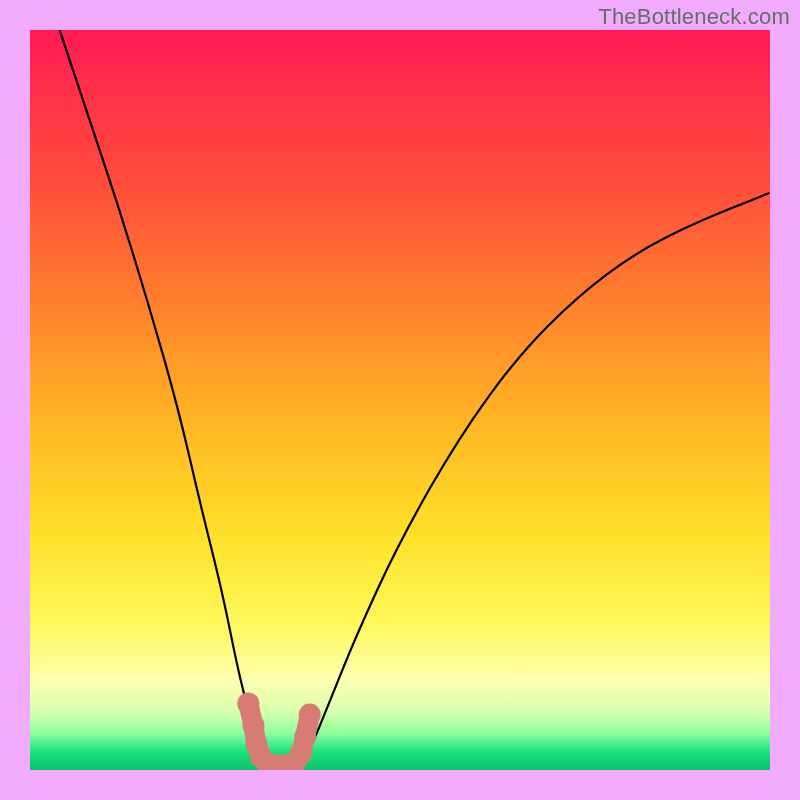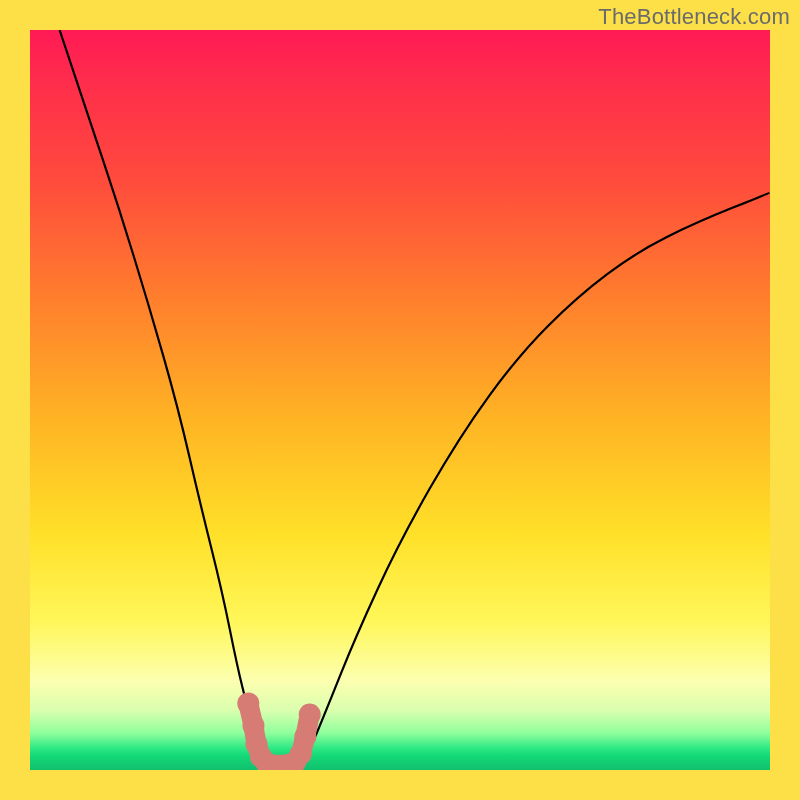--- a/index.html
+++ b/index.html
@@ -7,21 +7,21 @@
     padding: 0;
     width: 800px;
     height: 800px;
     background: #000;
     overflow: hidden;
     font-family: Arial, Helvetica, sans-serif;
   }
   .frame {
     position: absolute;
     inset: 0;
-    background: #fde047;
+    background: #f0abfc;
     text-align: center;
   }
   .plot-area {
     position: absolute;
     left: 30px;
     top: 30px;
     width: 740px;
     height: 740px;
     overflow: hidden;
   }

